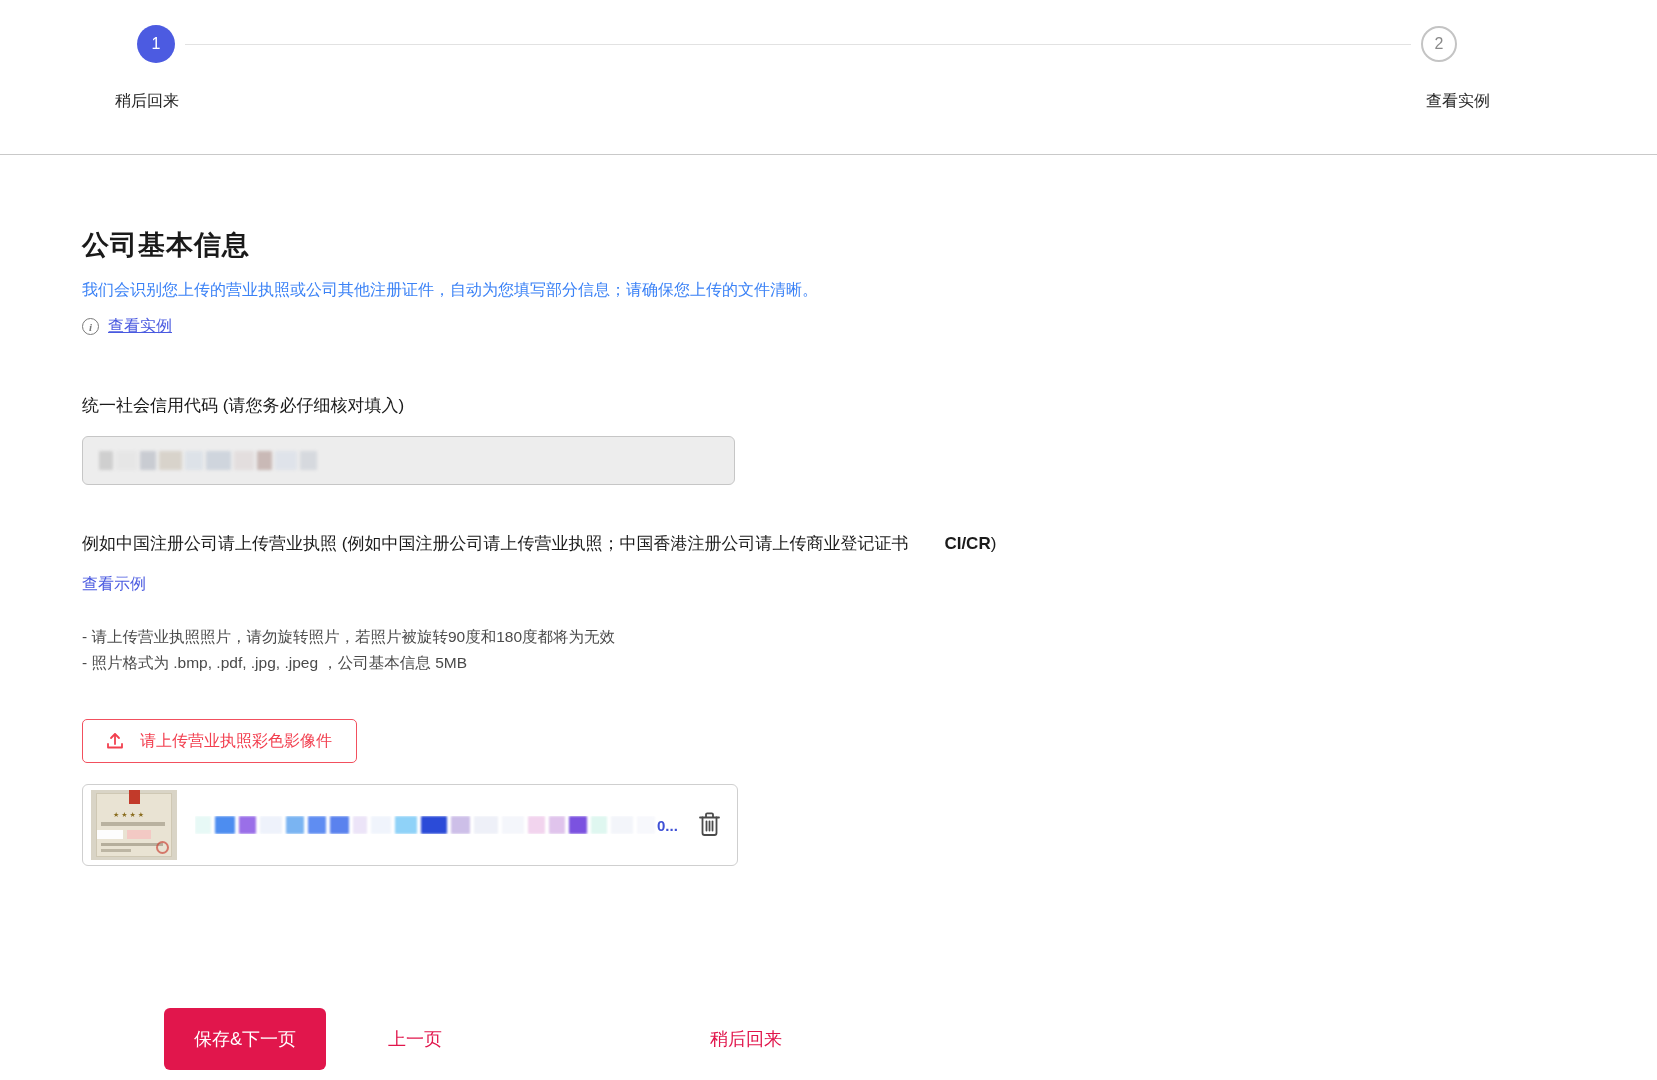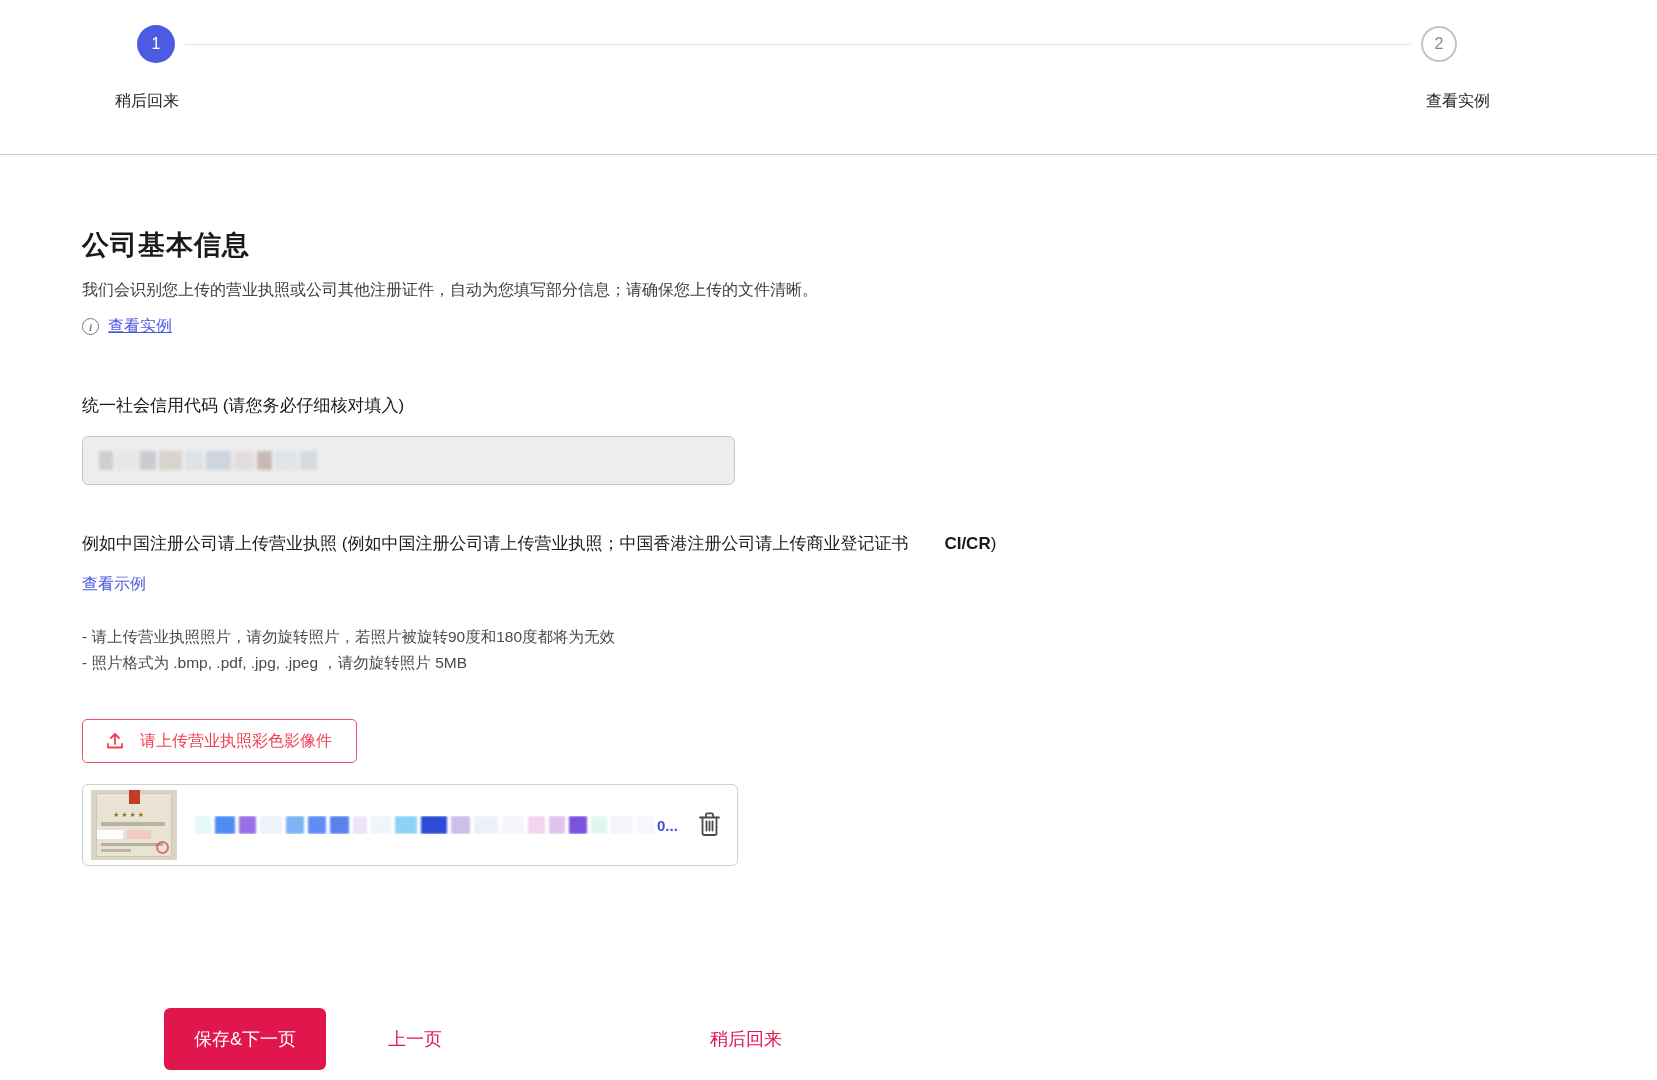--- a/index.html
+++ b/index.html
@@ -13,21 +13,21 @@
     align-items:center; justify-content:center; font-size:16px; flex:0 0 auto; }
   .step-circle.active { background:#4c5be1; color:#fff; }
   .step-circle.inactive { background:#fff; border:2px solid #c4c4c4; color:#8a8a8a; width:36px; height:36px; }
   .step-line { flex:1; height:1px; background:#e2e2e2; margin:0 10px; }
   .stepper-labels { display:flex; justify-content:space-between; padding:28px 167px 0 115px;
     font-size:16px; color:#262626; }
 
   
   .content { padding:72px 0 0 82px; }
   h1 { font-size:27px; font-weight:bold; color:#1a1a1a; letter-spacing:1px; }
-  .desc { font-size:16px; margin-top:17px; color:#404040; }
+  .desc { font-size:16px; margin-top:17px; color:#3b82f6; }
   .info-row { display:flex; align-items:center; margin-top:15px; gap:9px; }
   .info-icon { width:17px; height:17px; border-radius:50%; border:1.5px solid #7a7a7a;
     color:#7a7a7a; font-size:11px; display:flex; align-items:center; justify-content:center;
     font-family:"Liberation Serif","DejaVu Serif",serif; font-style:italic; font-weight:bold; }
   a.link { color:#4a5ae0; text-decoration:underline; font-size:16px; cursor:pointer; }
   a.link.nound { text-decoration:none;font-family:Liberation Serif, serif; }
 
   .group1 { margin-top:57px; }
   .field-label { font-size:17px; color:#1a1a1a; }
   .text-input { margin-top:19px; width:653px; height:49px; background:#ededed;
@@ -117,21 +117,21 @@
     </div>
   </div>
 
   <div class="group2">
     <div class="field-label">
       <span>例如中国注册公司请上传营业执照 (例如中国注册公司请上传营业执照；中国香港注册公司请上传商业登记证书</span><span class="bold">CI/CR</span><span>)</span>
     </div>
     <a class="link nound example2">查看示例</a>
     <div class="hints">
       <div>- 请上传营业执照照片，请勿旋转照片，若照片被旋转90度和180度都将为无效</div>
-      <div>- 照片格式为 .bmp, .pdf, .jpg, .jpeg ，请勿旋转照片 5MB</div>
+      <div>- 照片格式为 .bmp, .pdf, .jpg, .jpeg ，公司基本信息 5MB</div>
     </div>
 
     <button class="upload-btn">
       <svg width="20" height="20" viewBox="0 0 20 20" fill="none" stroke="#f2404f" stroke-width="1.8" stroke-linecap="round" stroke-linejoin="round">
         <path d="M3 13 v3.5 h14 V13"></path>
         <path d="M10 13 V3.5"></path>
         <path d="M6 7 l4-4 4 4"></path>
       </svg>
       <span>请上传营业执照彩色影像件</span>
     </button>

